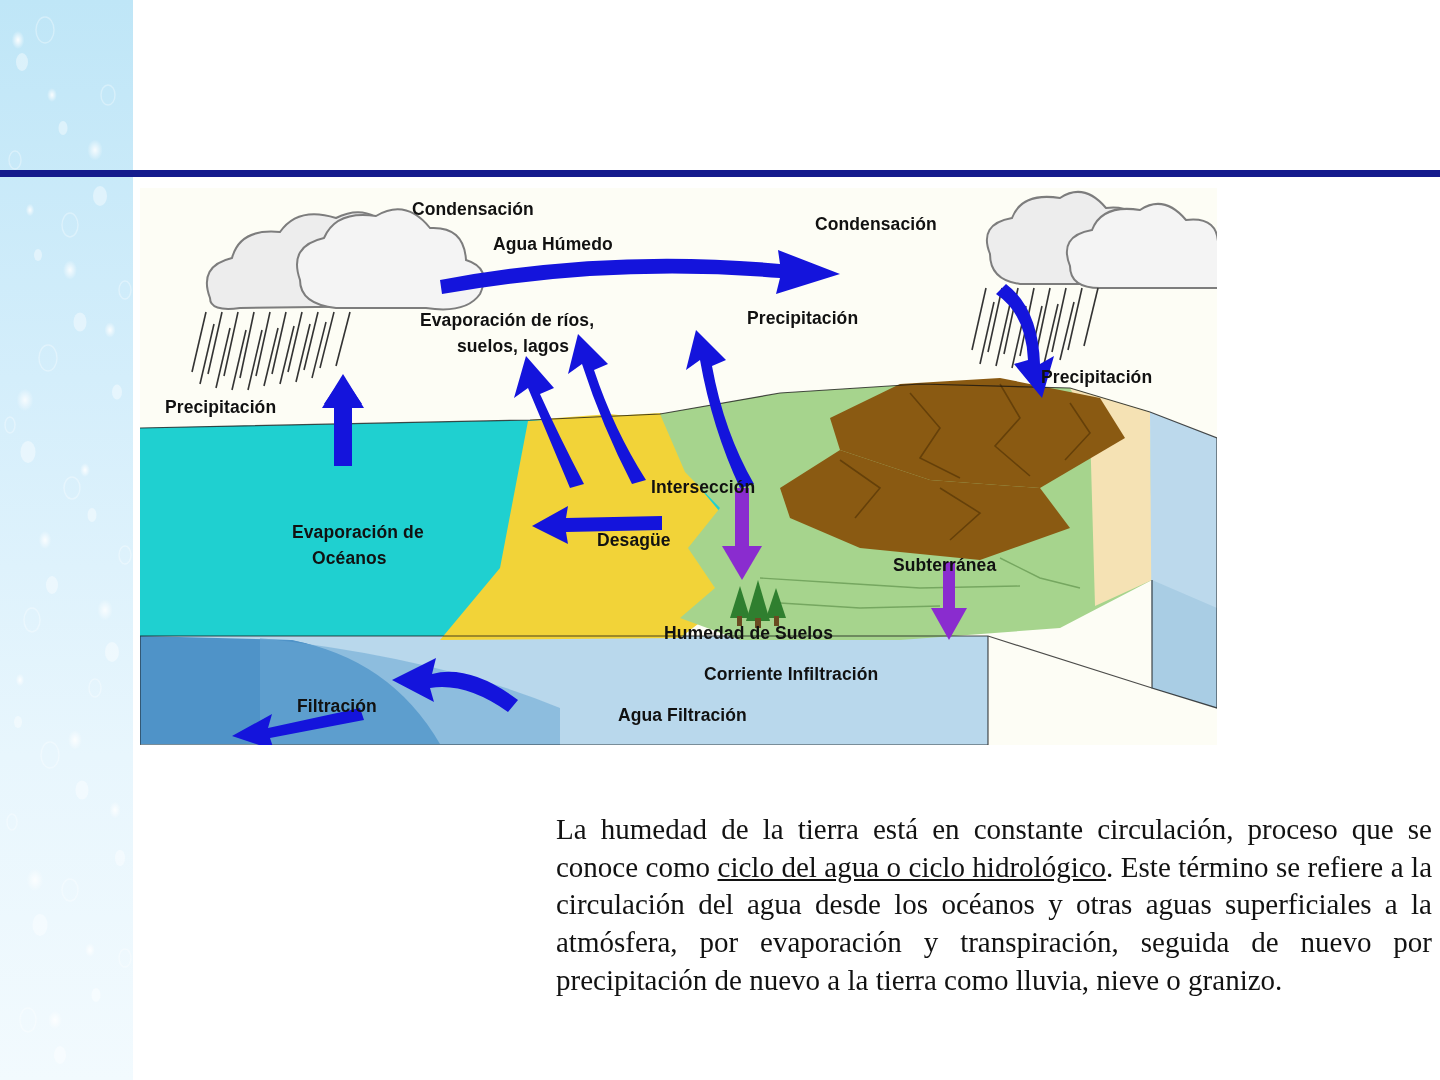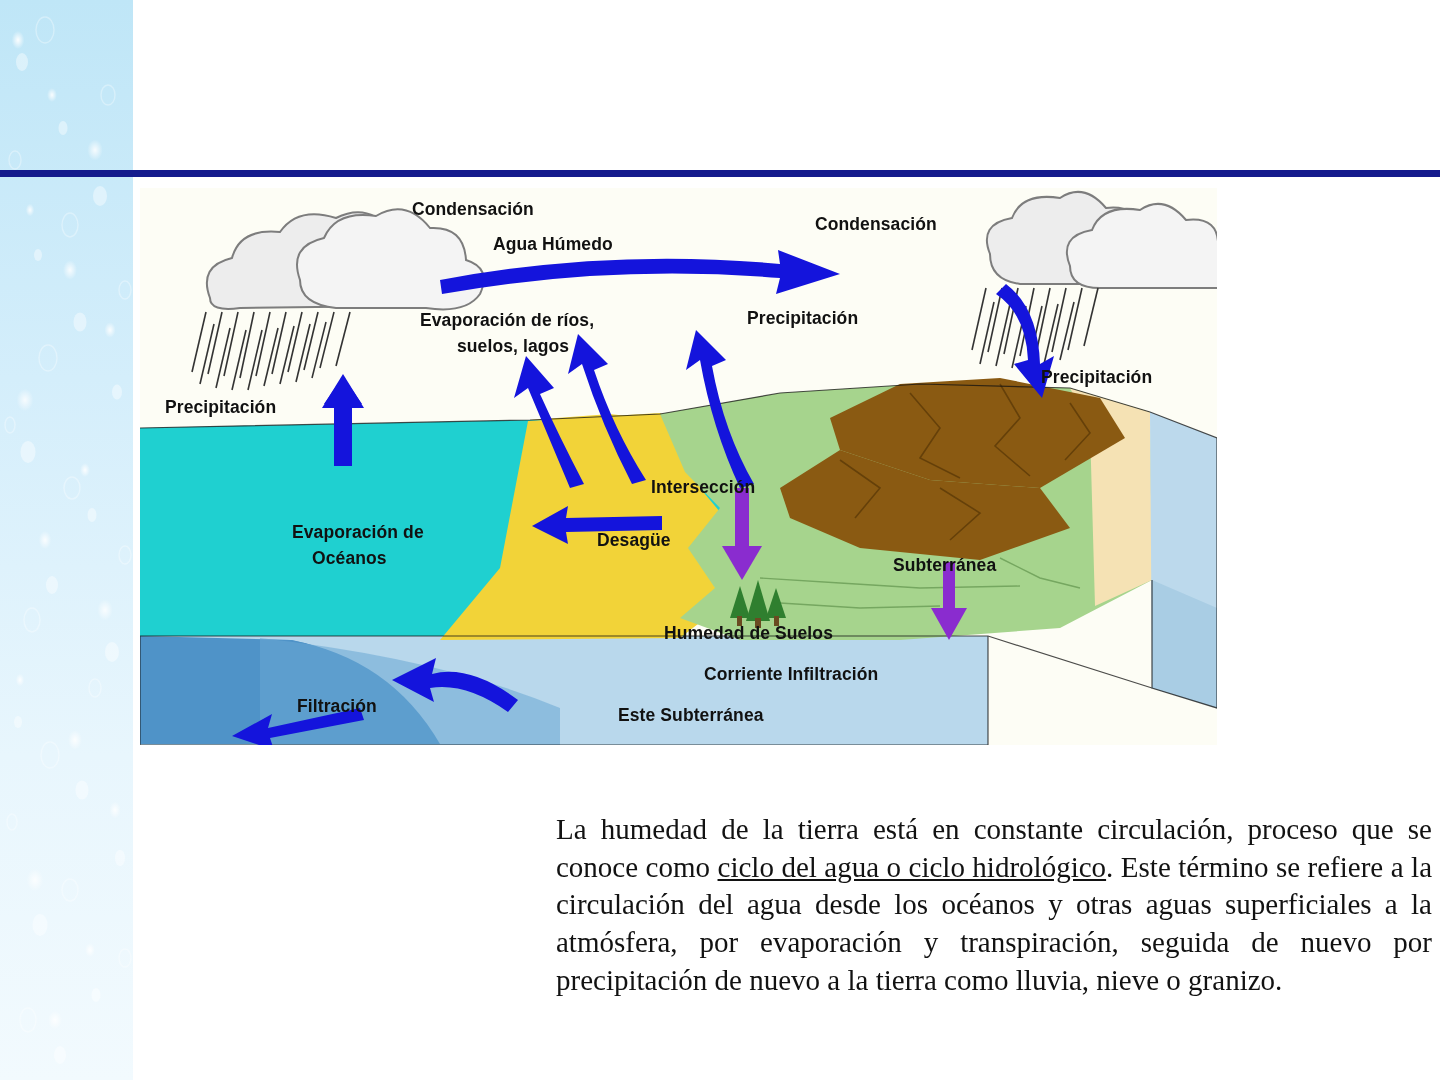--- a/index.html
+++ b/index.html
@@ -319,17 +319,17 @@
 
   <div class="dlabel" style="left:511px; top:281px;margin-top:8px;">Intersección</div>
 
   <div class="dlabel" style="left:140px; top:334px;margin-left:12px;">Evaporación de</div>
   <div class="dlabel" style="left:172px; top:360px;">Océanos</div>
 
   <div class="dlabel" style="left:457px; top:342px;">Desagüe</div>
   <div class="dlabel" style="left:753px; top:367px;">Subterránea</div>
   <div class="dlabel" style="left:524px; top:435px;">Humedad de Suelos</div>
   <div class="dlabel" style="left:564px; top:476px;">Corriente Infiltración</div>
-  <div class="dlabel" style="left:478px; top:517px;">Este Subterránea</div>
+  <div class="dlabel" style="left:478px; top:517px;">Agua Filtración</div>
   <div class="dlabel" style="left:157px; top:508px;">Filtración</div>
 </div>
 
 <p class="caption"><span>La humedad de la tierra está en constante circulación, proceso que se conoce como </span><u>ciclo del agua o ciclo hidrológico</u><span>. Este término se refiere a la circulación del agua desde los océanos y otras aguas superficiales a la atmósfera, por evaporación y transpiración, seguida de nuevo por precipitación de nuevo a la tierra como lluvia, nieve o granizo.</span></p>
 
 </body></html>

